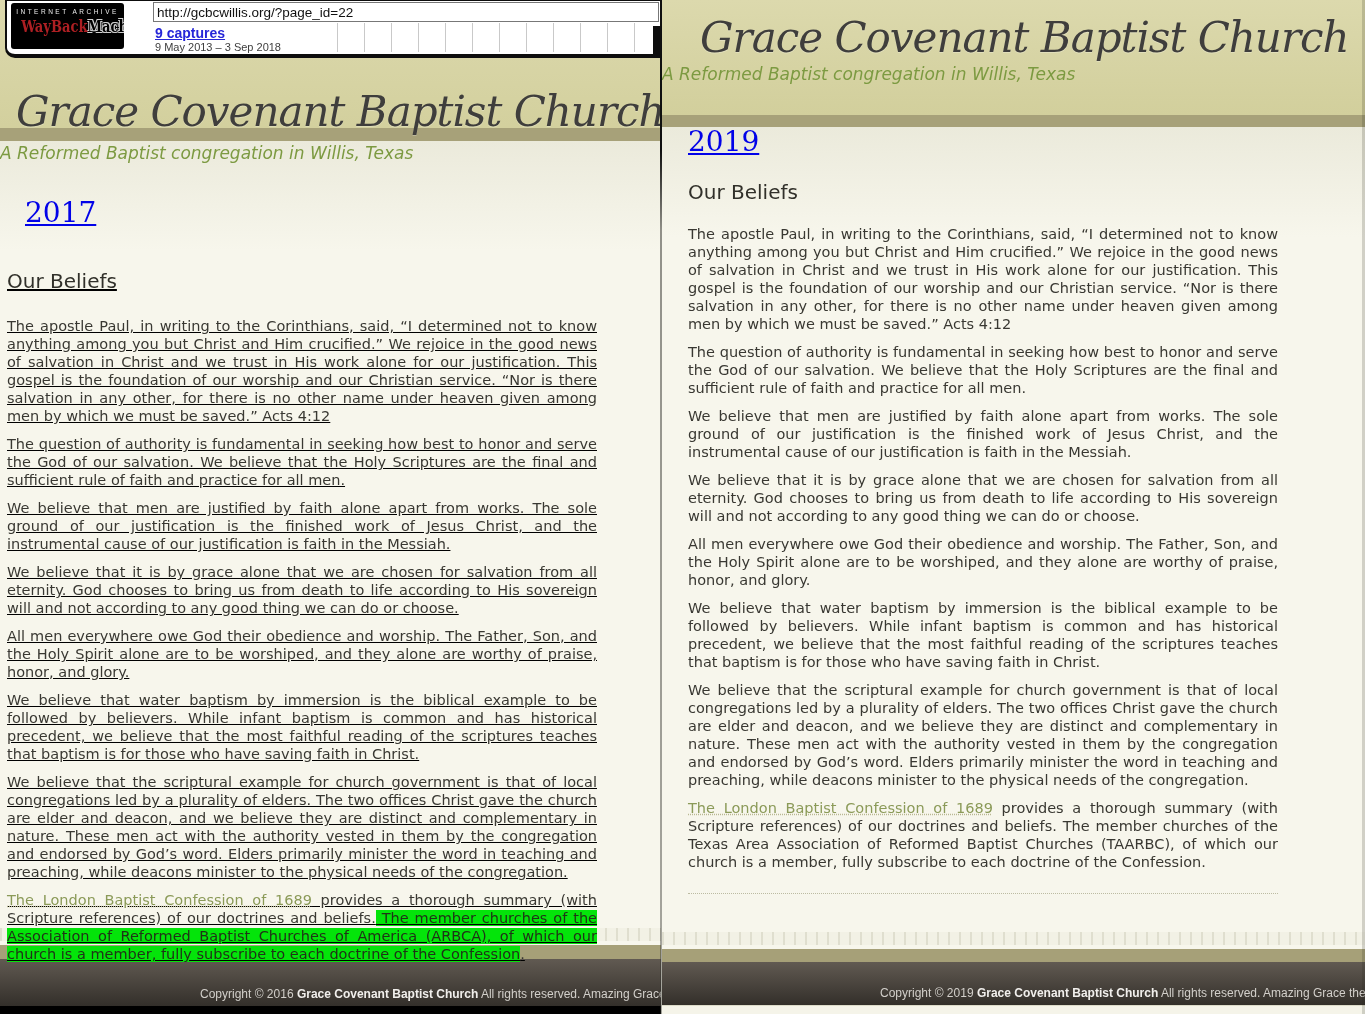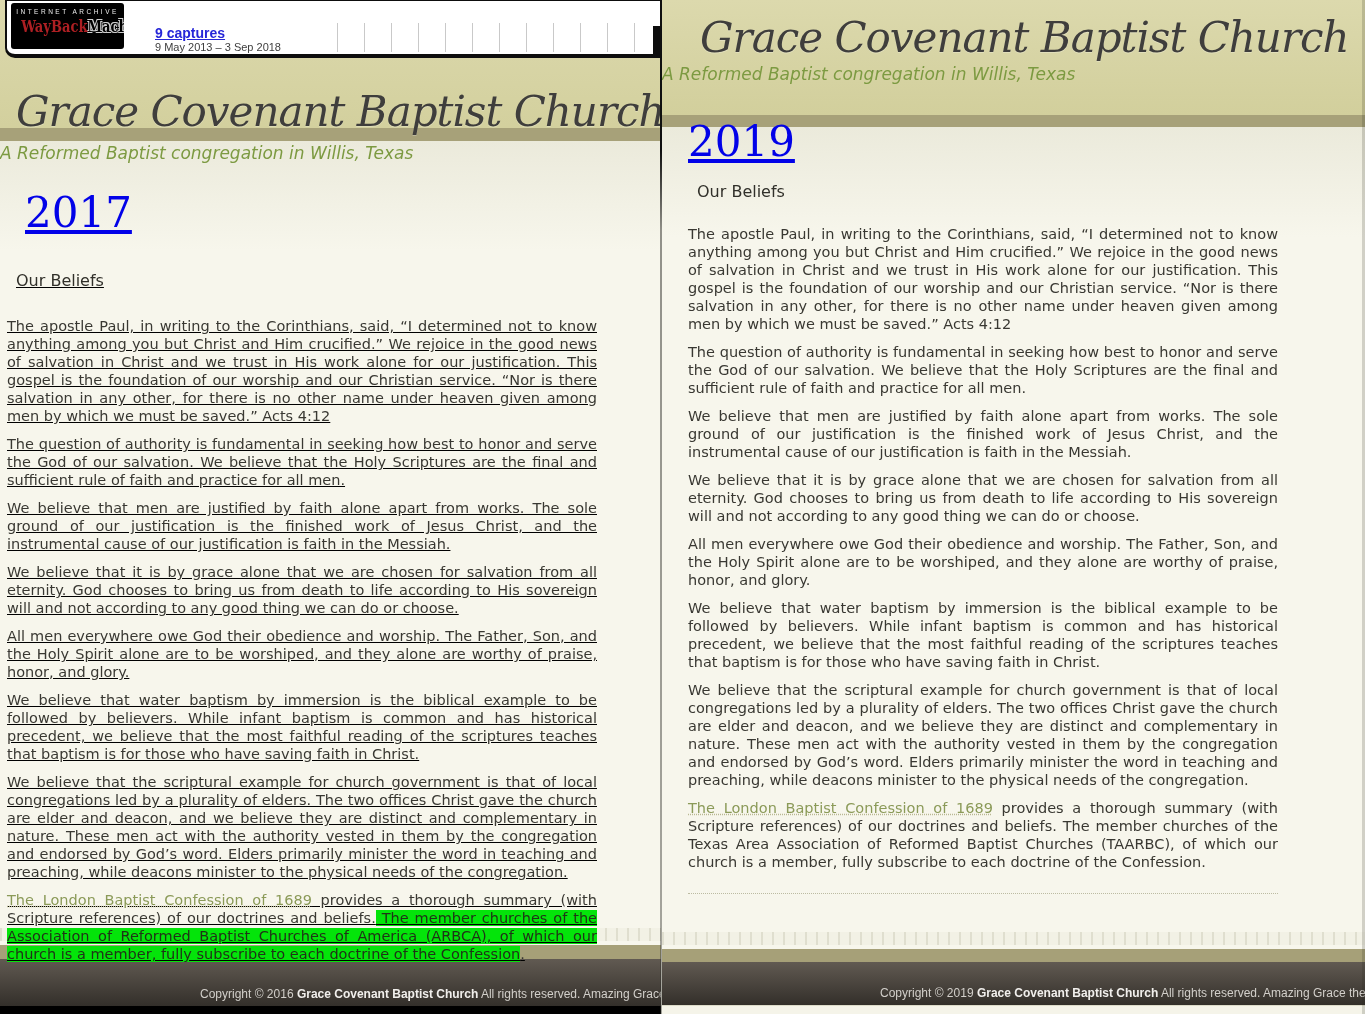--- a/index.html
+++ b/index.html
@@ -11,23 +11,23 @@
     background:linear-gradient(#101010 0 150px, rgba(45,45,40,.5) 230px, rgba(45,45,40,.4));}
 
   
   .header-bg{position:absolute;left:0;right:0;top:0;background:linear-gradient(#dcd9ad,#d2cf9c);}
   .site-title{position:absolute;margin:0;font-family:"DejaVu Serif",serif;font-style:italic;font-weight:500;
     font-size:42px;color:#3f3e3c;white-space:nowrap;letter-spacing:-1px;z-index:5;text-shadow:0 1px 0 rgba(255,255,255,.25);}
   .olive-band{position:absolute;left:0;right:0;background:#a7a179;z-index:2;}
   .tagline{position:absolute;font-style:italic;font-size:17px;color:#7c9a41;text-align:left;white-space:nowrap;z-index:6;}
   .content-bg{position:absolute;left:0;right:0;bottom:0;background:linear-gradient(#ebeadb,#f7f6ec 110px);}
   .main{position:absolute;width:590px;z-index:10;}
-  .year-link{display:inline-block;font-family:"DejaVu Serif",serif;font-size:42px;line-height:50px;
+  .year-link{display:inline-block;font-family:"DejaVu Serif",serif;font-size:28px;line-height:50px;
     color:#0202e8;text-decoration:underline;cursor:pointer;}
-  .beliefs-heading{margin:9px;font-size:16px;line-height:24px;font-weight:500;color:#31302a;}
+  .beliefs-heading{margin:0;font-size:20px;line-height:24px;font-weight:500;color:#31302a;}
   .main p{margin:8px 0 10px 0;font-size:14.5px;line-height:18px;color:#393832;text-align:justify;}
   .confession-link{color:#8b9a58;text-decoration:underline;text-decoration-style:dotted;text-decoration-color:#b9b893;cursor:pointer;}
   mark.diff{background:#04e40a;color:#203317;}
   .dash-band{position:absolute;left:0;right:0;height:13px;
     background:repeating-linear-gradient(90deg, rgba(158,156,128,.22) 0 2px, rgba(0,0,0,0) 2px 11px),#f2f1e5;}
   .olive-band2{position:absolute;left:0;right:0;height:14px;background:#a6a078;}
   .site-footer{position:absolute;left:0;right:0;background:linear-gradient(#615a52,#332f2a);}
   .footer-text{position:absolute;bottom:5px;white-space:nowrap;font-family:"Liberation Sans",sans-serif;
     font-size:12px;color:#d2cfca;}
   .footer-text strong{color:#f1efec;}
@@ -62,20 +62,21 @@
 <div class="stage">
 
   <section class="win win-left">
     <div class="header-bg" style="height:141px;"></div>
 
     <div class="wb-toolbar">
       <div class="wb-logo">
         <div class="wb-logo-top">INTERNET ARCHIVE</div>
         <div class="wb-logo-word"><span class="wb-red">WayBack</span><span class="wb-blk">Machine</span></div>
       </div>
+      <input class="wb-url" readonly="" value="http://gcbcwillis.org/?page_id=22" style="">
       <a class="wb-captures">9 captures</a>
       <div class="wb-range">9 May 2013 – 3 Sep 2018</div>
       <div class="wb-timeline"></div>
     </div>
     <div class="wb-edge"></div>
 
     <h1 class="site-title" style="left:16px;top:87px;">Grace Covenant Baptist Church</h1>
     <div class="olive-band" style="top:128px;height:13px;"></div>
     <div class="content-bg" style="top:141px;"></div>
     <div class="tagline" style="top:143px;left:0;width:611px;">A Reformed Baptist congregation in Willis, Texas</div>

